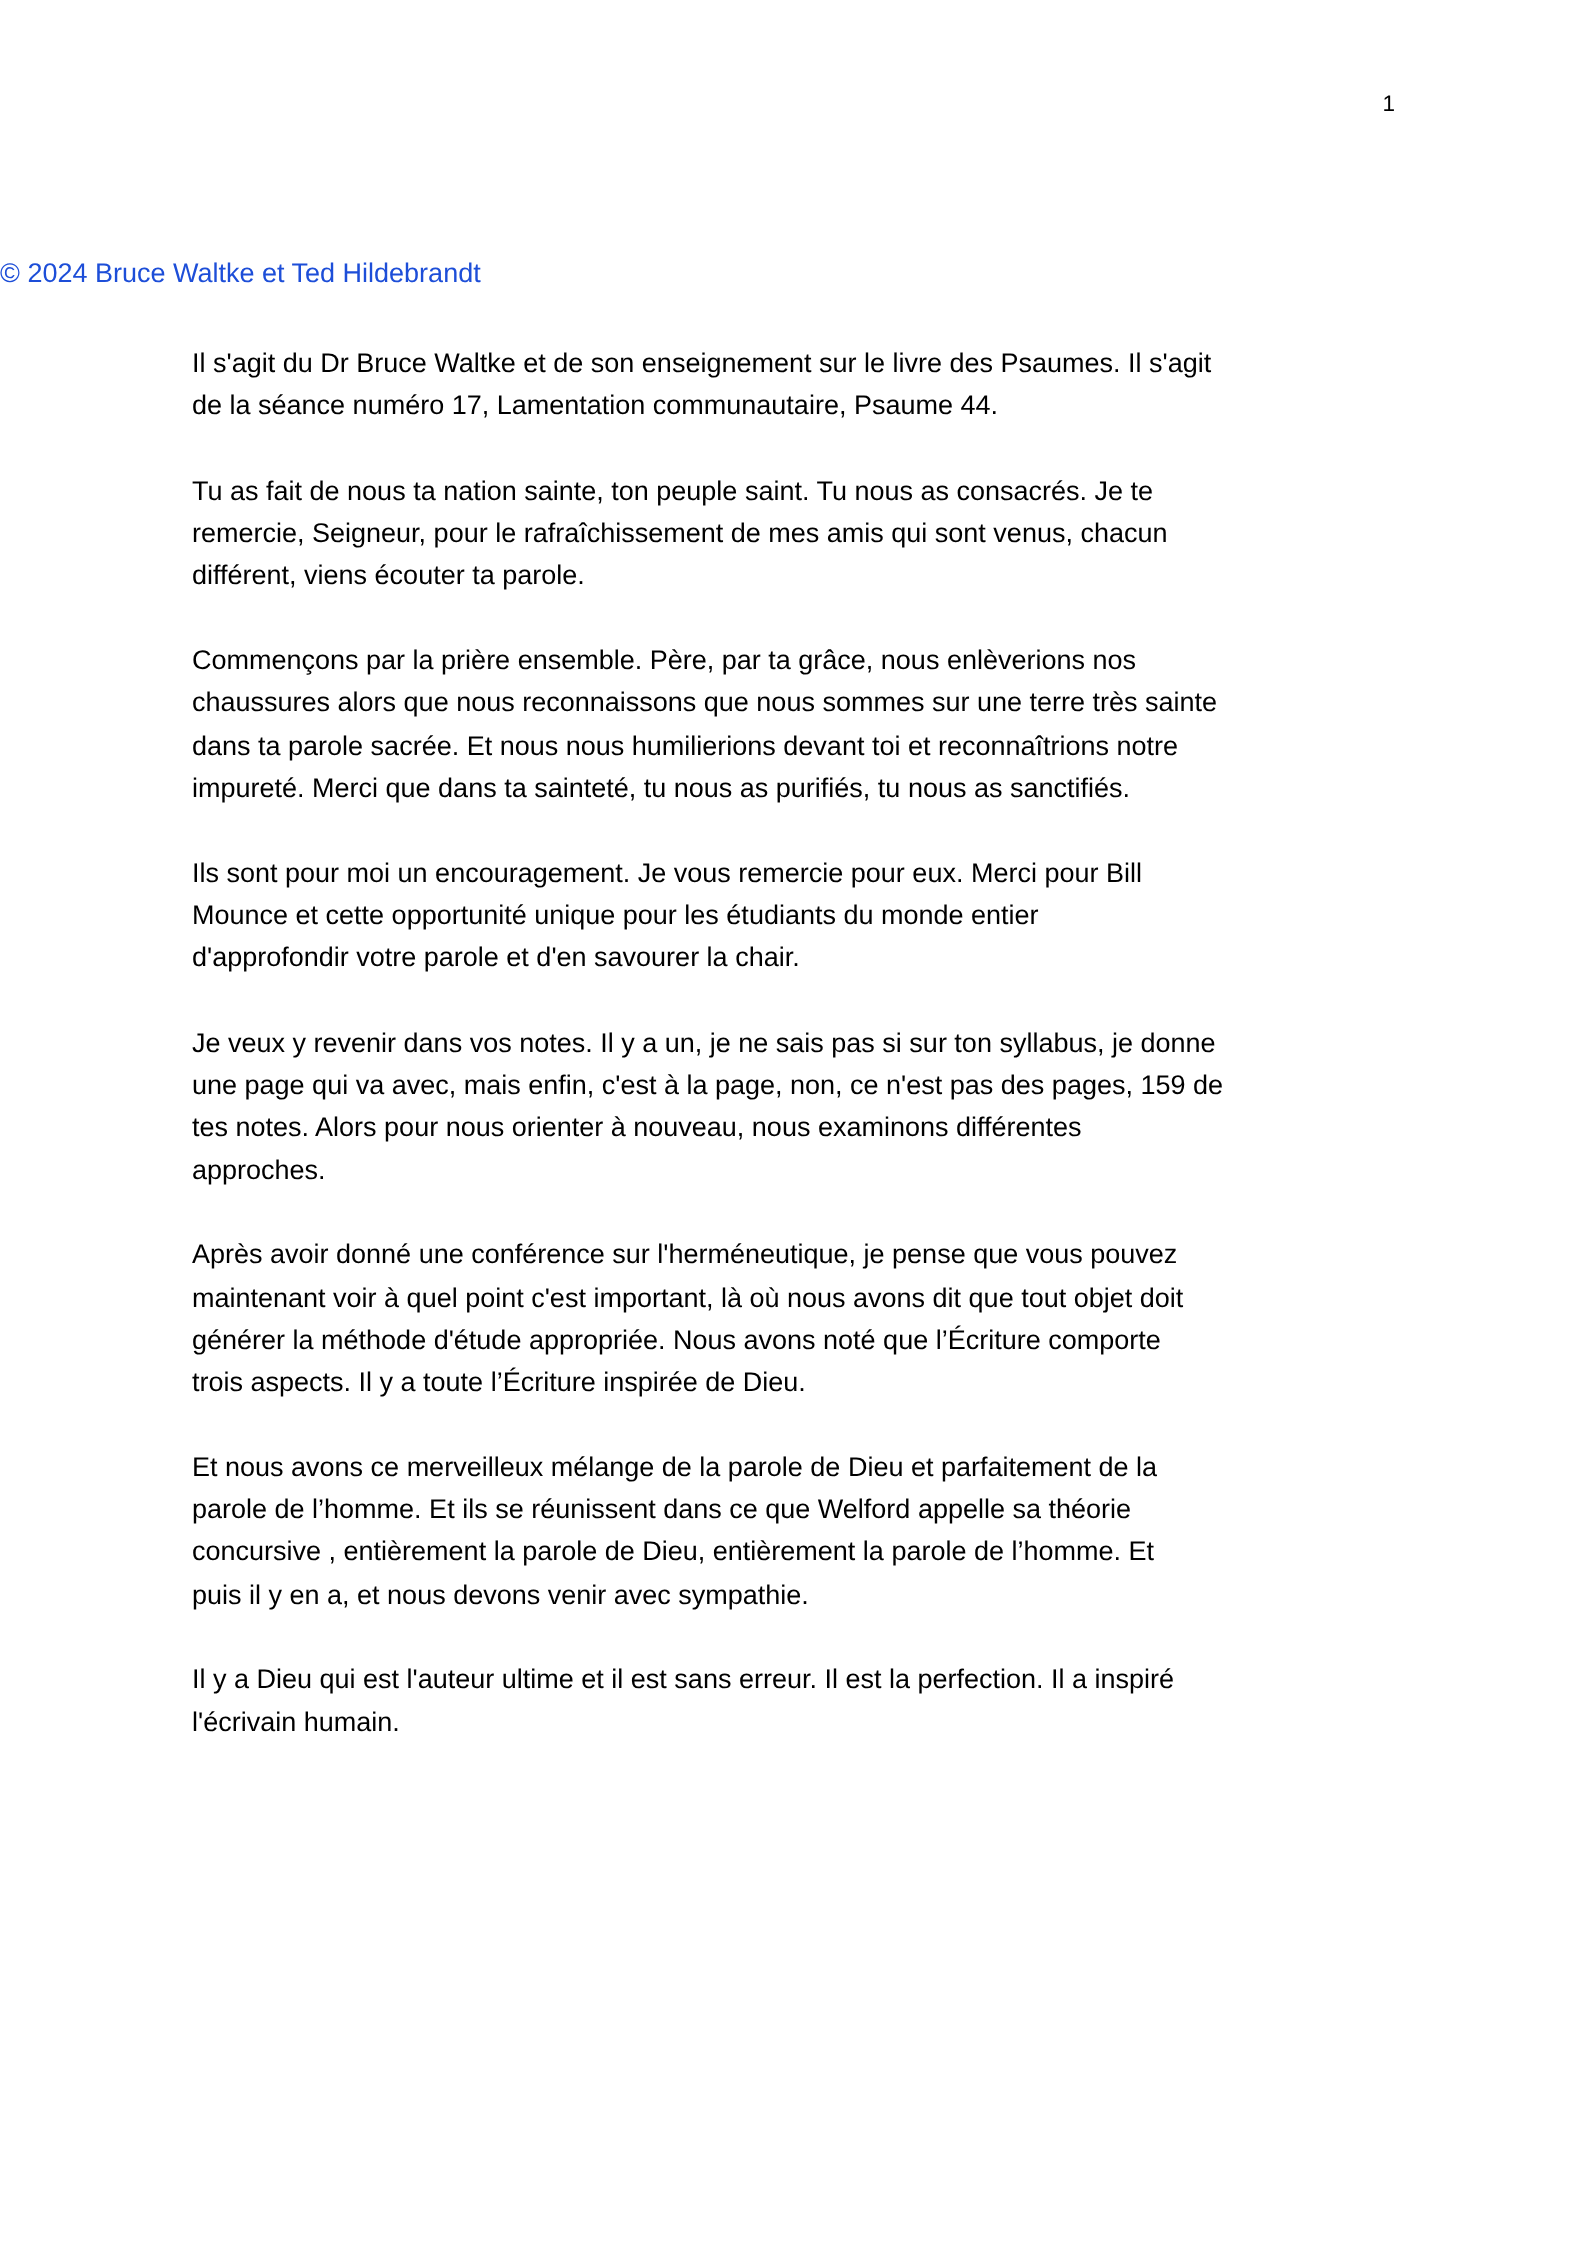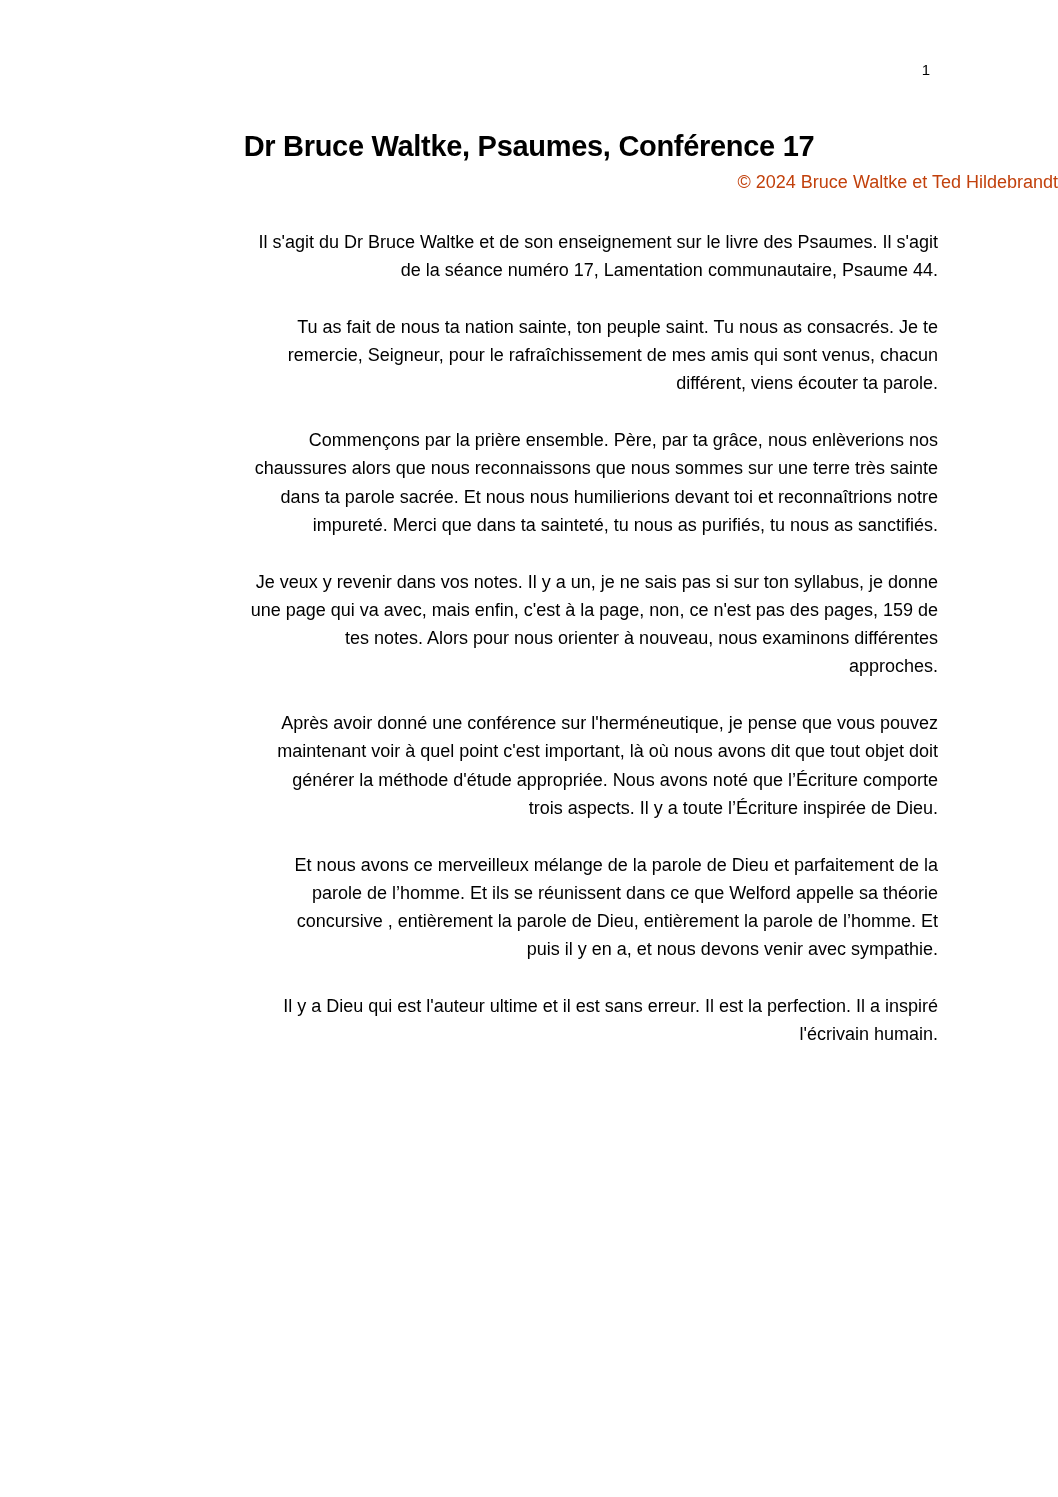--- a/index.html
+++ b/index.html
@@ -30,60 +30,62 @@
     font-size: 29px;
     font-weight: bold;
     letter-spacing: -0.3px;
     color: #000000;
   }
   .doc-copyright {
     position: absolute;
     top: 172px;
     left: 0;
     width: 100%;
-    text-align: right;
+    text-align: left;
     font-size: 18px;
-    color: #c2410c;
+    color: #1d4ed8;
   }
   .doc-body {
     position: absolute;
     top: 228px;
     left: 128px;
     width: 810px;
     font-size: 18px;
     line-height: 28.3px;
-    text-align: right;
+    text-align: left;
     color: #000000;
   }
   .doc-body p {
     margin: 0 0 28.3px 0;
     white-space: pre-line;
   }
   .doc-body p:last-child { margin-bottom: 0; }
 </style>
 </head>
 <body>
 
 <div class="page">
   <div class="page-number">1</div>
 
-  <h1 class="doc-title">Dr Bruce Waltke, Psaumes, Conférence 17</h1>
 
   <div class="doc-copyright">© 2024 Bruce Waltke et Ted Hildebrandt</div>
 
   <div class="doc-body">
     <p>Il s'agit du Dr Bruce Waltke et de son enseignement sur le livre des Psaumes. Il s'agit
 de la séance numéro 17, Lamentation communautaire, Psaume 44.</p>
     <p>Tu as fait de nous ta nation sainte, ton peuple saint. Tu nous as consacrés. Je te
 remercie, Seigneur, pour le rafraîchissement de mes amis qui sont venus, chacun
 différent, viens écouter ta parole.</p>
     <p>Commençons par la prière ensemble. Père, par ta grâce, nous enlèverions nos
 chaussures alors que nous reconnaissons que nous sommes sur une terre très sainte
 dans ta parole sacrée. Et nous nous humilierions devant toi et reconnaîtrions notre
 impureté. Merci que dans ta sainteté, tu nous as purifiés, tu nous as sanctifiés.</p>
+    <p>Ils sont pour moi un encouragement. Je vous remercie pour eux. Merci pour Bill
+Mounce et cette opportunité unique pour les étudiants du monde entier
+d'approfondir votre parole et d'en savourer la chair.</p>
     <p>Je veux y revenir dans vos notes. Il y a un, je ne sais pas si sur ton syllabus, je donne
 une page qui va avec, mais enfin, c'est à la page, non, ce n'est pas des pages, 159 de
 tes notes. Alors pour nous orienter à nouveau, nous examinons différentes
 approches.</p>
     <p>Après avoir donné une conférence sur l'herméneutique, je pense que vous pouvez
 maintenant voir à quel point c'est important, là où nous avons dit que tout objet doit
 générer la méthode d'étude appropriée. Nous avons noté que l’Écriture comporte
 trois aspects. Il y a toute l’Écriture inspirée de Dieu.</p>
     <p>Et nous avons ce merveilleux mélange de la parole de Dieu et parfaitement de la
 parole de l’homme. Et ils se réunissent dans ce que Welford appelle sa théorie

